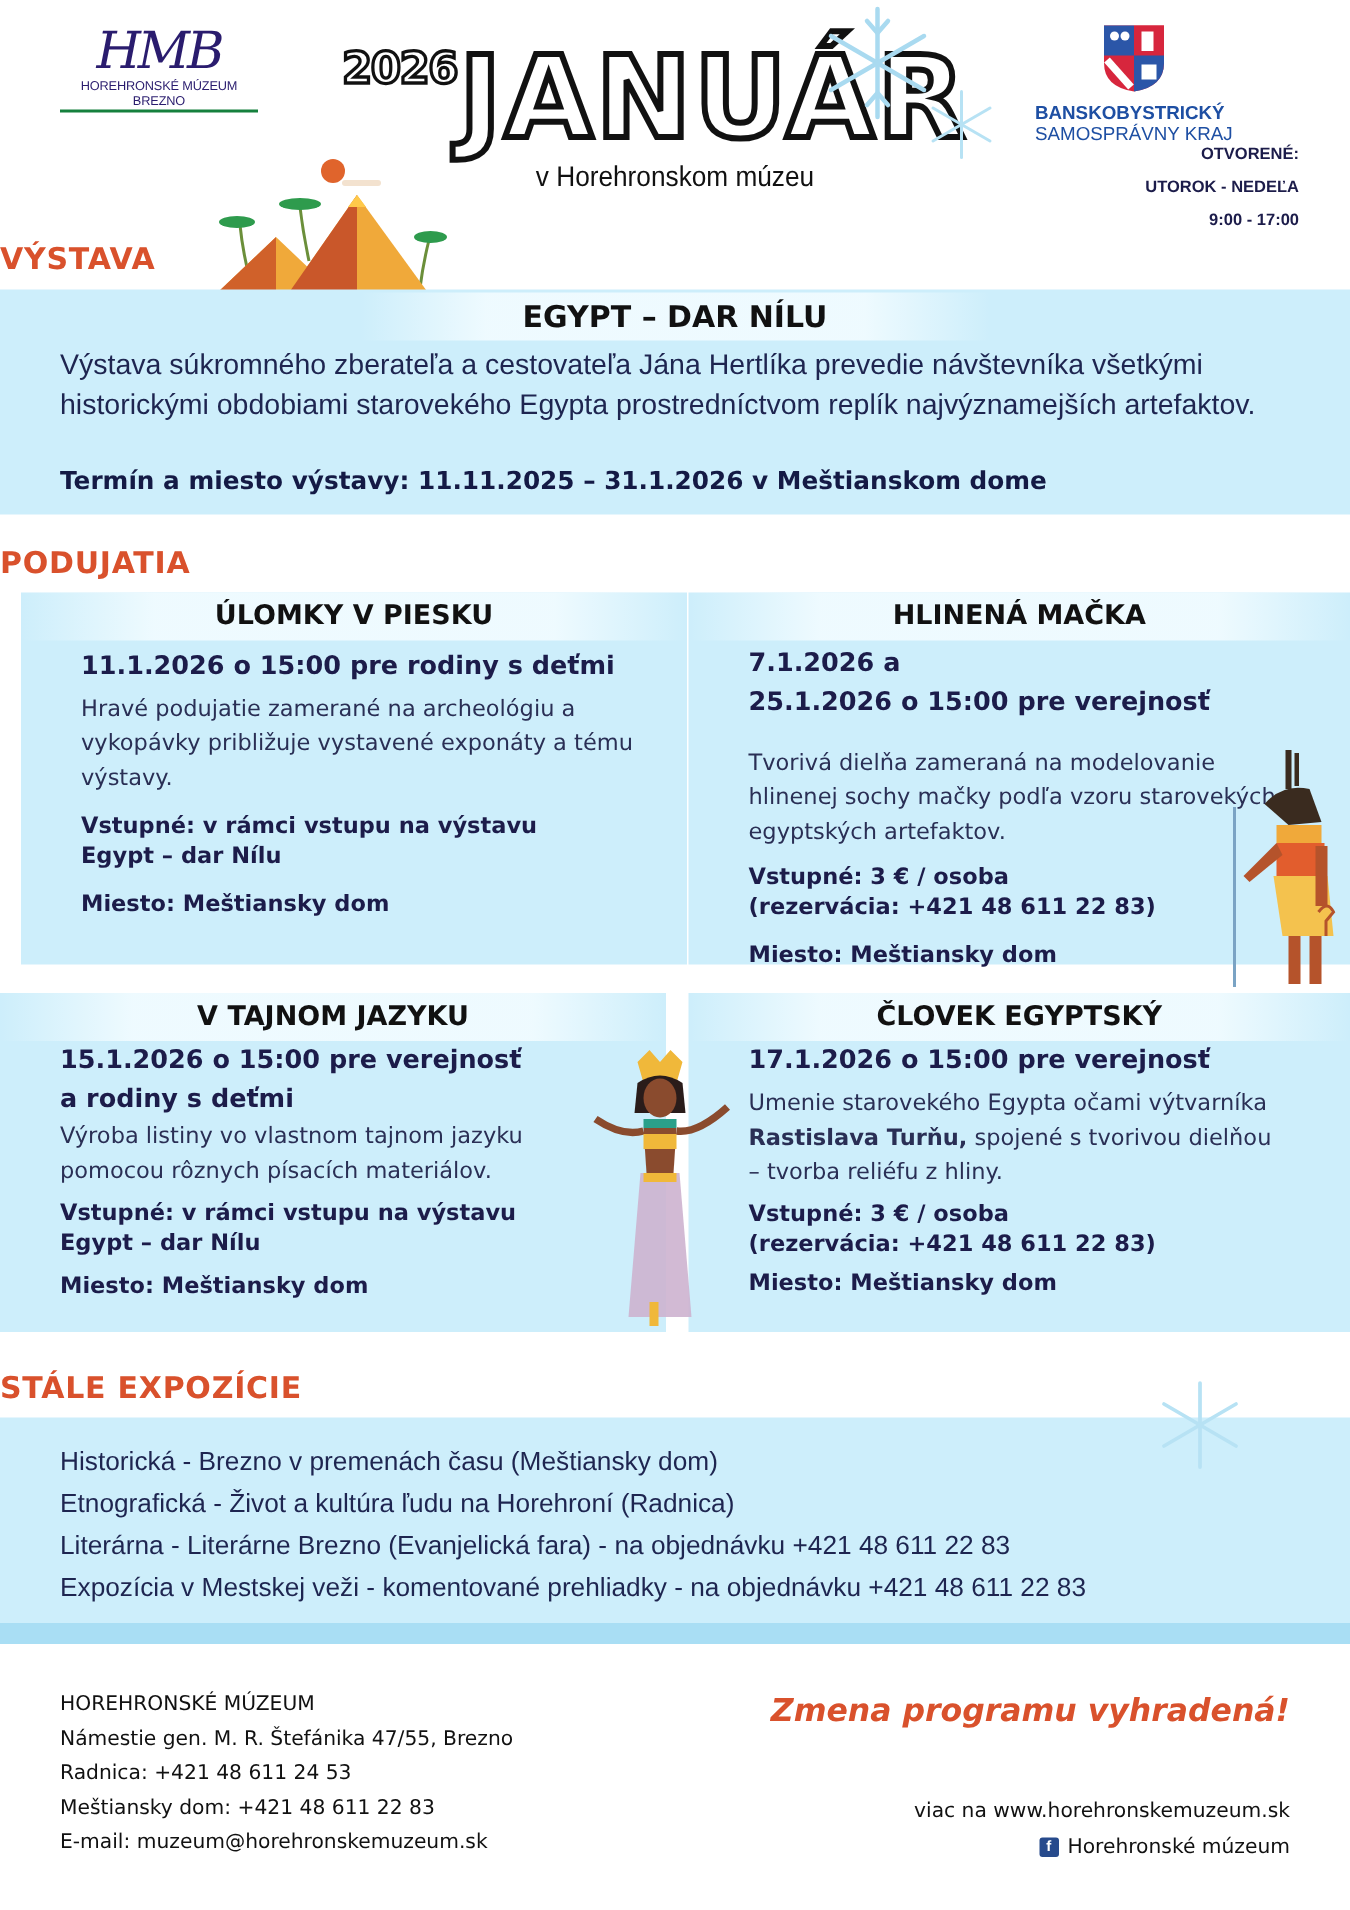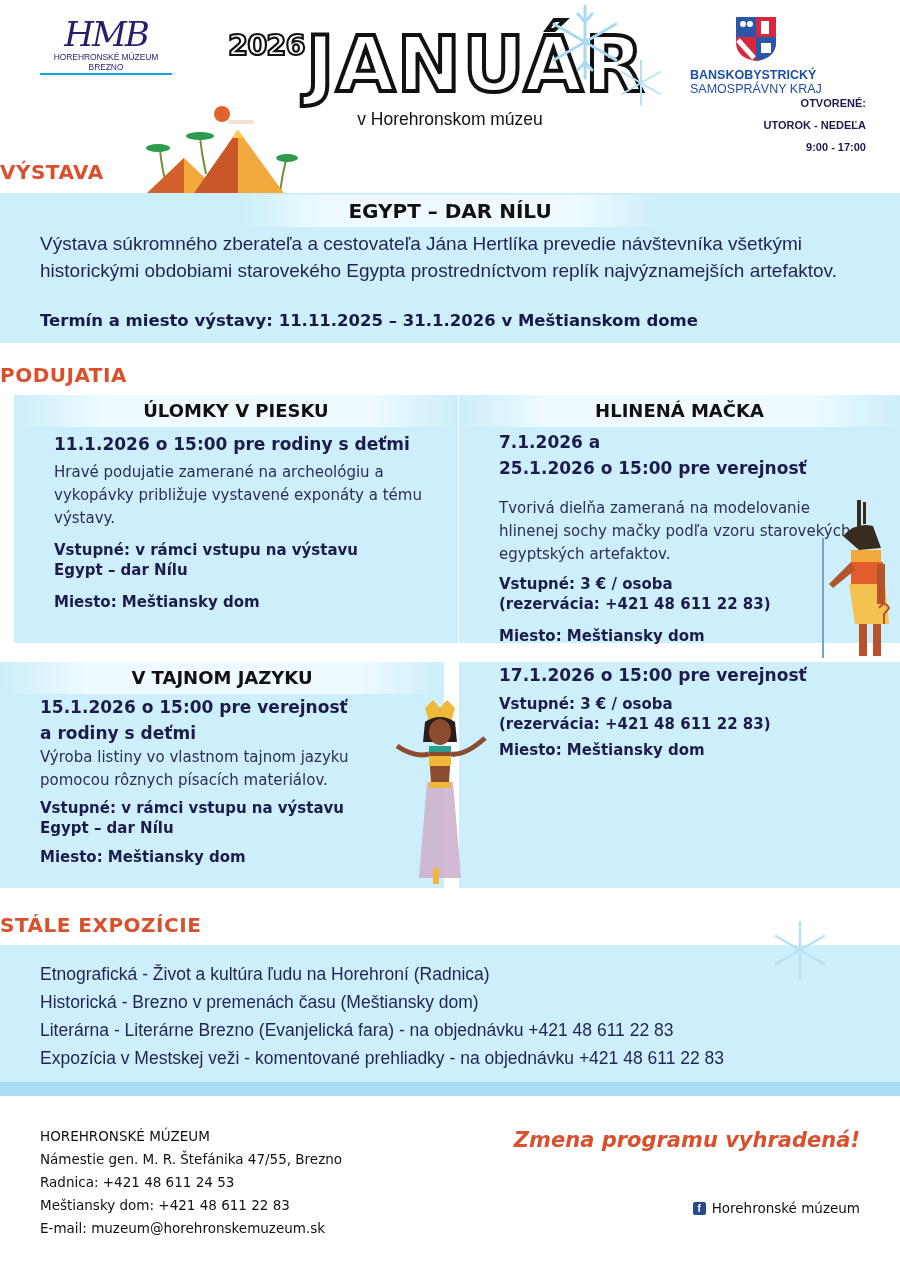--- a/index.html
+++ b/index.html
@@ -3,21 +3,21 @@
 <meta charset="utf-8">
 <style>
   * { box-sizing: border-box; margin: 0; padding: 0; }
   html, body { width: 900px; height: 1273px; background: #ffffff; overflow: hidden; }
   body { position: relative; font-family: "DejaVu Sans", sans-serif; color: #1c1c4a; }
   .abs { position: absolute; }
 
   
   .logo-hmb { left: 40px; top: 16px; width: 132px; }
   .logo-hmb .mark { font-family: "DejaVu Serif", serif; font-style: italic; font-size: 34px; color: #2a1c6e; text-align: center; letter-spacing: -2px; line-height: 36px; }
-  .logo-hmb .sub { font-family: "Liberation Sans", sans-serif; font-size: 8.5px; color: #2a1c6e; border-bottom: 2px solid #0ea5e9; text-align: center; letter-spacing: -0.1px; padding-bottom: 1px; }
+  .logo-hmb .sub { font-family: "Liberation Sans", sans-serif; font-size: 8.5px; color: #2a1c6e; border-bottom: 2px solid #15803d; text-align: center; letter-spacing: -0.1px; padding-bottom: 1px; }
 
   .year { left: 228px; top: 28px; font-family: "DejaVu Sans", sans-serif; font-weight: bold; font-size: 29px; color: #fff; -webkit-text-stroke: 2.2px #111; letter-spacing: -1px; }
   .month { left: 306px; top: 20px; font-family: "DejaVu Sans", sans-serif; font-weight: bold; font-size: 76px; line-height: 90px; color: #fff; -webkit-text-stroke: 4px #111; letter-spacing: 2px; }
   .subtitle { left: 340px; top: 108px; width: 220px; text-align: center; font-family: "Liberation Sans", sans-serif; font-size: 19px; color: #111; transform: scaleX(0.92); }
 
   .bbsk { left: 690px; top: 16px; display: flex; align-items: center; gap: 6px; flex-direction: column; }
   .crest { width: 42px; height: 46px; }
   .bbsk .t1 { font-family: "Liberation Sans", sans-serif; font-weight: bold; font-size: 12.5px; color: #1e4fa3; line-height: 14px; }
   .bbsk .t2 { font-family: "Liberation Sans", sans-serif; font-size: 12.5px; color: #1e4fa3; line-height: 14px; }
 
@@ -184,22 +184,24 @@
     <div class="desc" style="width:350px;margin-top:0">Výroba listiny vo vlastnom tajnom jazyku pomocou rôznych písacích materiálov.</div>
     <div class="fee" style="margin-top:6px">
       <div>Vstupné: v rámci vstupu na výstavu</div>
       <div>Egypt – dar Nílu</div>
     </div>
     <div class="place" style="margin-top:9px">Miesto: Meštiansky dom</div>
   </div>
 </div>
 
 <div class="abs card right" style="left:459px;top:662px;width:441px;height:226px">
+  <div class="title-bar ctitle">ČLOVEK EGYPTSKÝ</div>
   <div class="body">
     <div class="date">17.1.2026 o 15:00 pre verejnosť</div>
+    <div class="desc" style="width:360px"><span>Umenie starovekého Egypta očami výtvarníka </span><b>Rastislava Turňu,</b><span> spojené s tvorivou dielňou – tvorba reliéfu z hliny.</span></div>
     <div class="fee" style="margin-top:6px">
       <div>Vstupné: 3 € / osoba</div>
       <div>(rezervácia: +421 48 611 22 83)</div>
     </div>
     <div class="place" style="margin-top:6px">Miesto: Meštiansky dom</div>
   </div>
 </div>
 
 <svg class="abs" style="left:385px;top:698px" width="110" height="190" viewBox="0 0 110 190">
   <path d="M40 10 L48 2 L55 10 L62 2 L70 10 L66 24 H44 Z" fill="#f0b83a"></path>
@@ -218,35 +220,36 @@
 <div class="abs section-title" style="top:913px">STÁLE EXPOZÍCIE</div>
 <div class="abs perm"></div>
 <svg class="abs" style="left:770px;top:920px" width="60" height="60" viewBox="0 0 60 60">
   <g stroke="#b7e2f4" stroke-width="2.5" stroke-linecap="round">
       <line x1="30" y1="2" x2="30" y2="58"></line>
       <line x1="6" y1="16" x2="54" y2="44"></line>
       <line x1="6" y1="44" x2="54" y2="16"></line>
     </g>
 </svg>
 <div class="abs perm-list">
+  <div>Historická - Brezno v premenách času (Meštiansky dom)</div>
   <div>Etnografická - Život a kultúra ľudu na Horehroní (Radnica)</div>
-  <div>Historická - Brezno v premenách času (Meštiansky dom)</div>
   <div>Literárna - Literárne Brezno (Evanjelická fara) - na objednávku +421 48 611 22 83</div>
   <div>Expozícia v Mestskej veži - komentované prehliadky - na objednávku +421 48 611 22 83</div>
 </div>
 <div class="abs perm-bottom"></div>
 
 <div class="abs footer-left">
   <div class="strong" style="font-weight:normal">HOREHRONSKÉ MÚZEUM</div>
   <div>Námestie gen. M. R. Štefánika 47/55, Brezno</div>
   <div>Radnica: +421 48 611 24 53</div>
   <div>Meštiansky dom: +421 48 611 22 83</div>
   <div>E-mail: muzeum@horehronskemuzeum.sk</div>
 </div>
 
 <div class="abs notice">Zmena programu vyhradená!</div>
 
 <div class="abs web">
+  <div>viac na www.horehronskemuzeum.sk</div>
   <div class="fb">
     <span class="fb-icon">f</span>
     <span>Horehronské múzeum</span>
   </div>
 </div>
 
 </body></html>

